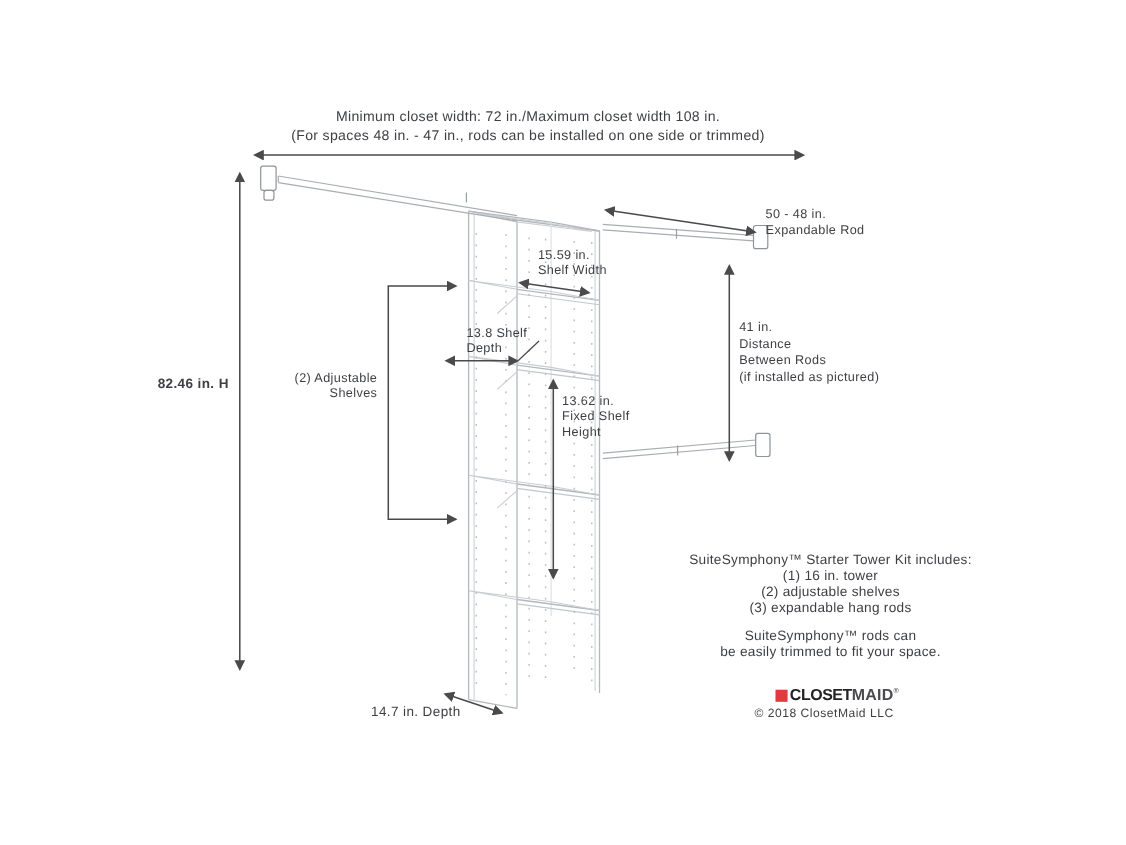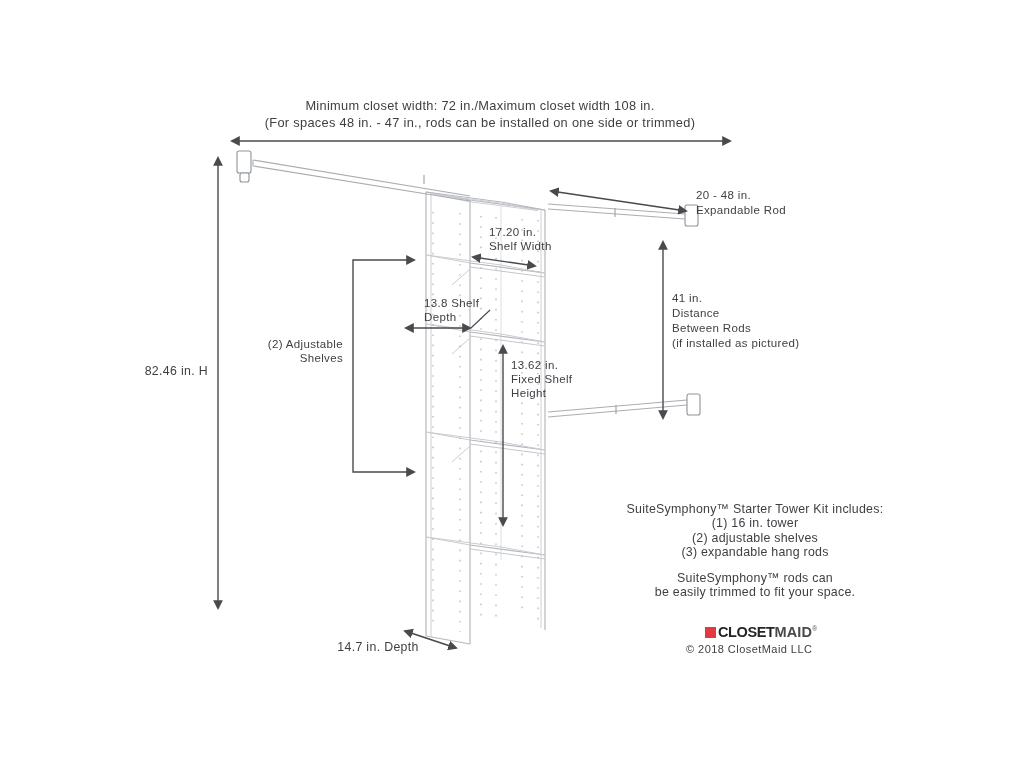--- a/index.html
+++ b/index.html
@@ -114,29 +114,29 @@
       <path d="M551,191 L686,211" marker-start="url(#arr)" marker-end="url(#arr)"></path>
       <path d="M405,631 L456,648" marker-start="url(#arr)" marker-end="url(#arr)"></path>
     </g>
   </svg>
 
   <div class="label header ta-c" style="left:180px;top:97px;width:600px;">
     <div>Minimum closet width: 72 in./Maximum closet width 108 in.</div>
     <div>(For spaces 48 in. - 47 in., rods can be installed on one side or trimmed)</div>
   </div>
 
-  <div class="label big ta-r" style="left:128px;top:365px;width:80px;">82.46 in. H</div>
+  <div class="label big ta-r" style="left:128px;top:343px;width:80px;font-weight:bold;">82.46 in. H</div>
 
   <div class="label" style="left:696px;top:188px;line-height:15px;">
-    <div>20 - 48 in.</div>
+    <div>50 - 48 in.</div>
     <div>Expandable Rod</div>
   </div>
 
   <div class="label" style="left:489px;top:226px;">
-    <div>17.20 in.</div>
+    <div>15.59 in.</div>
     <div>Shelf Width</div>
   </div>
 
   <div class="label" style="left:424px;top:297px;">
     <div>13.8 Shelf</div>
     <div>Depth</div>
   </div>
 
   <div class="label ta-r" style="left:225px;top:338px;width:118px;">
     <div>(2) Adjustable</div>

